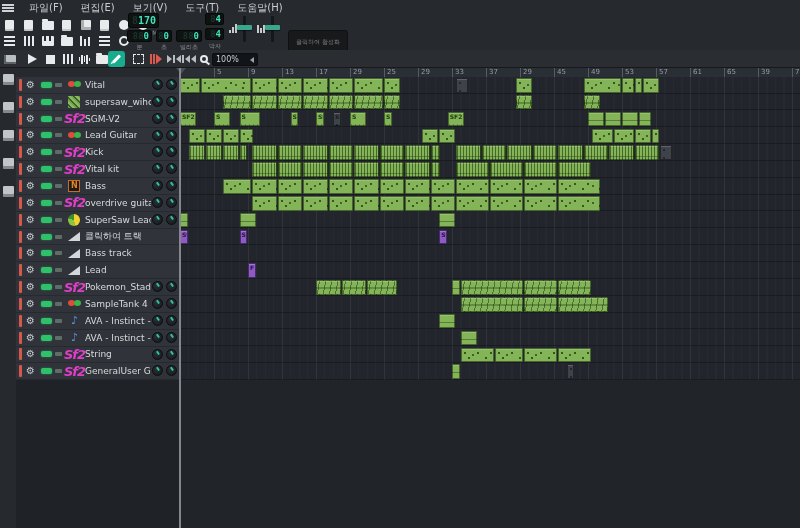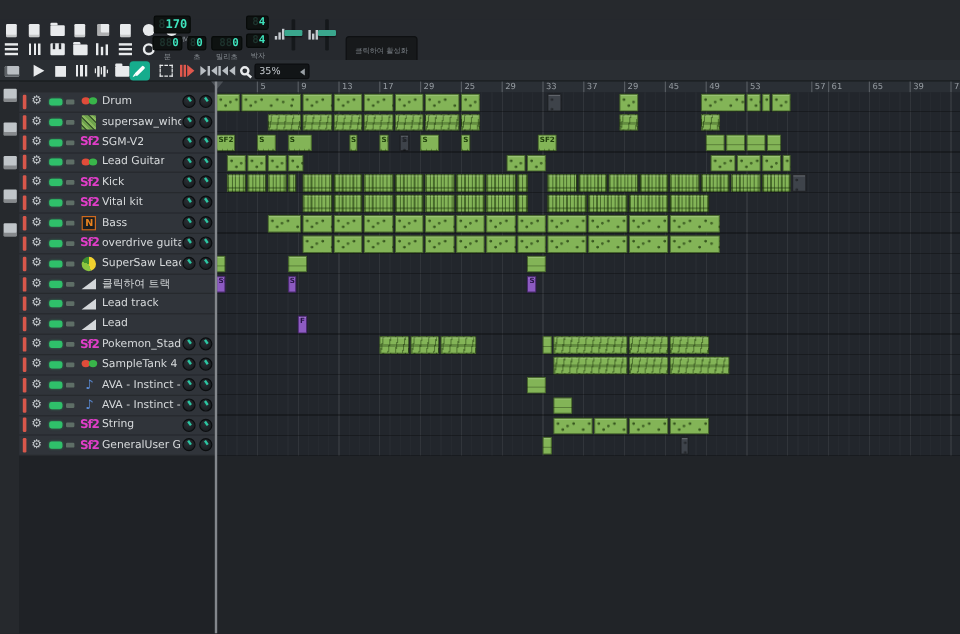--- a/index.html
+++ b/index.html
@@ -111,21 +111,21 @@
   .ticon { width:13px; height:13px; margin-left:6px; position:relative; flex:none; display:flex; align-items:center; justify-content:center; }
   .tname { color:#d7dadc; font-size:9px; margin-left:4px; white-space:nowrap; overflow:hidden; max-width:66px; }
   .knobs { position:absolute; right:2px; top:2px; display:flex; gap:3px; }
   .knob { width:11px; height:11px; border-radius:50%; background:radial-gradient(circle at 40% 35%, #2b3136, #14171a);
           border:1px solid #0b0d0f; position:relative; }
   .knob:after { content:""; position:absolute; left:4px; top:1px; width:1.5px; height:4px; background:#2cc7a3; transform:rotate(-35deg); }
   .ic-vest { width:13px; height:9px; position:relative; }
   .ic-vest:before { content:""; position:absolute; left:0; top:1px; width:7px; height:6px; border-radius:50%; background:#e04c3a; }
   .ic-vest:after { content:""; position:absolute; right:0; top:1px; width:7px; height:6px; border-radius:50%; background:#39b54a; }
   .ic-thumb { width:12px; height:12px; background:repeating-linear-gradient(45deg,#6fa34c 0 2px,#3d5c2e 2px 3px,#8ab85e 3px 5px); border-radius:1px; }
-  .ic-sf2 { color:#e03ec8; font-size:10px; font-weight:bold; letter-spacing:-1px; }
+  .ic-sf2 { color:#e03ec8; font-size:13px; font-weight:bold; font-style:italic; letter-spacing:-1px; }
   .ic-nes { width:12px; height:12px; background:#1a1d20; border:1px solid #cf6a1e; display:flex; align-items:center; justify-content:center;
             color:#e8821f; font-size:8px; font-weight:bold; }
   .ic-zyn { width:12px; height:12px; border-radius:50%; background:conic-gradient(#f2d22e 0 45%, #8cc63f 45% 80%, #3e8e2f 80% 100%); }
   .ic-ramp { width:0; height:0; border-bottom:9px solid #d4d7da; border-left:12px solid transparent; }
   .ic-note { color:#5b8dd9; font-size:11px; line-height:1; }
 
   
   #playlist { position:absolute; left:180px; top:77px; width:620px; height:303px; overflow:hidden;
     background-color:#22262c;
     background-image:
@@ -162,20 +162,33 @@
   .k-muted { background-color:#3e434a; border-color:rgba(0,0,0,.45);
     background-image: radial-gradient(circle at 3px 4px, rgba(0,0,0,.4) 0 .8px, transparent 1.4px);
     background-size:9px 8px; }
   .k-muted .clbl { color:#23262b; }
 </style>
 </head>
 <body>
 
 <div id="app">
 
+  <div id="menubar">
+    <div class="winicon">
+        <i></i>
+        <i></i>
+        <i></i>
+      </div>
+
+  <div class="menu-item">파일(F)</div>
+      <div class="menu-item">편집(E)</div>
+      <div class="menu-item">보기(V)</div>
+      <div class="menu-item">도구(T)</div>
+      <div class="menu-item">도움말(H)</div>
+    </div>
 
   <div id="toolbar">
     <div class="tbrow" id="tbrow1" style="top:2px">
         <div class="tbtn">
           <div class="ic-doc"></div>
         </div>
         <div class="tbtn">
           <div class="ic-doc"></div>
         </div>
         <div class="tbtn">
@@ -327,21 +340,21 @@
         <div class="ic-skip">
           <i></i>
           <div class="tri-l"></div>
           <div class="tri-l"></div>
         </div>
       </div>
     <div class="sbtn" style="left:196px">
         <div class="ic-mag"></div>
       </div>
     <div id="zoomcombo">
-      <span>35%</span>
+      <span>100%</span>
       <span class="arr"></span>
     </div>
   </div>
 
   <div id="sidebar">
       <div class="side-ic" style="top: 6px;"></div>
       <div class="side-ic" style="top: 34px;"></div>
       <div class="side-ic" style="top: 62px;"></div>
       <div class="side-ic" style="top: 90px;"></div>
       <div class="side-ic" style="top: 118px;"></div>
@@ -354,38 +367,38 @@
       <span class="tl-label" style="left: 136px;">17</span>
       <span class="tl-label" style="left: 170px;">29</span>
       <span class="tl-label" style="left: 204px;">25</span>
       <span class="tl-label" style="left: 238px;">29</span>
       <span class="tl-label" style="left: 272px;">33</span>
       <span class="tl-label" style="left: 306px;">37</span>
       <span class="tl-label" style="left: 340px;">29</span>
       <span class="tl-label" style="left: 374px;">45</span>
       <span class="tl-label" style="left: 408px;">49</span>
       <span class="tl-label" style="left: 442px;">53</span>
-      <span class="tl-label" style="left: 496px; text-align: center;">57</span>
+      <span class="tl-label" style="left: 476px; text-align: center;">57</span>
       <span class="tl-label" style="left: 510px;">61</span>
       <span class="tl-label" style="left: 544px;">65</span>
       <span class="tl-label" style="left: 578px;">39</span>
       <span class="tl-label" style="left: 612px;">73</span>
     </div>
   <div id="tl-marker"></div>
 
   <div id="trackpanel">
       <div class="trow">
         <div class="grip"></div>
         <span class="gear">⚙</span>
         <span class="mute"></span>
         <span class="solo"></span>
         <span class="ticon">
           <span class="ic-vest"></span>
         </span>
-        <span class="tname">Drum</span>
+        <span class="tname">Vital</span>
         <span class="knobs">
           <span class="knob"></span>
           <span class="knob"></span>
         </span>
       </div>
       <div class="trow">
         <div class="grip"></div>
         <span class="gear">⚙</span>
         <span class="mute"></span>
         <span class="solo"></span>
@@ -507,21 +520,21 @@
         <span class="tname">클릭하여 트랙</span>
       </div>
       <div class="trow">
         <div class="grip"></div>
         <span class="gear">⚙</span>
         <span class="mute"></span>
         <span class="solo"></span>
         <span class="ticon">
           <span class="ic-ramp"></span>
         </span>
-        <span class="tname">Lead track</span>
+        <span class="tname">Bass track</span>
       </div>
       <div class="trow">
         <div class="grip"></div>
         <span class="gear">⚙</span>
         <span class="mute"></span>
         <span class="solo"></span>
         <span class="ticon">
           <span class="ic-ramp"></span>
         </span>
         <span class="tname">Lead</span>

